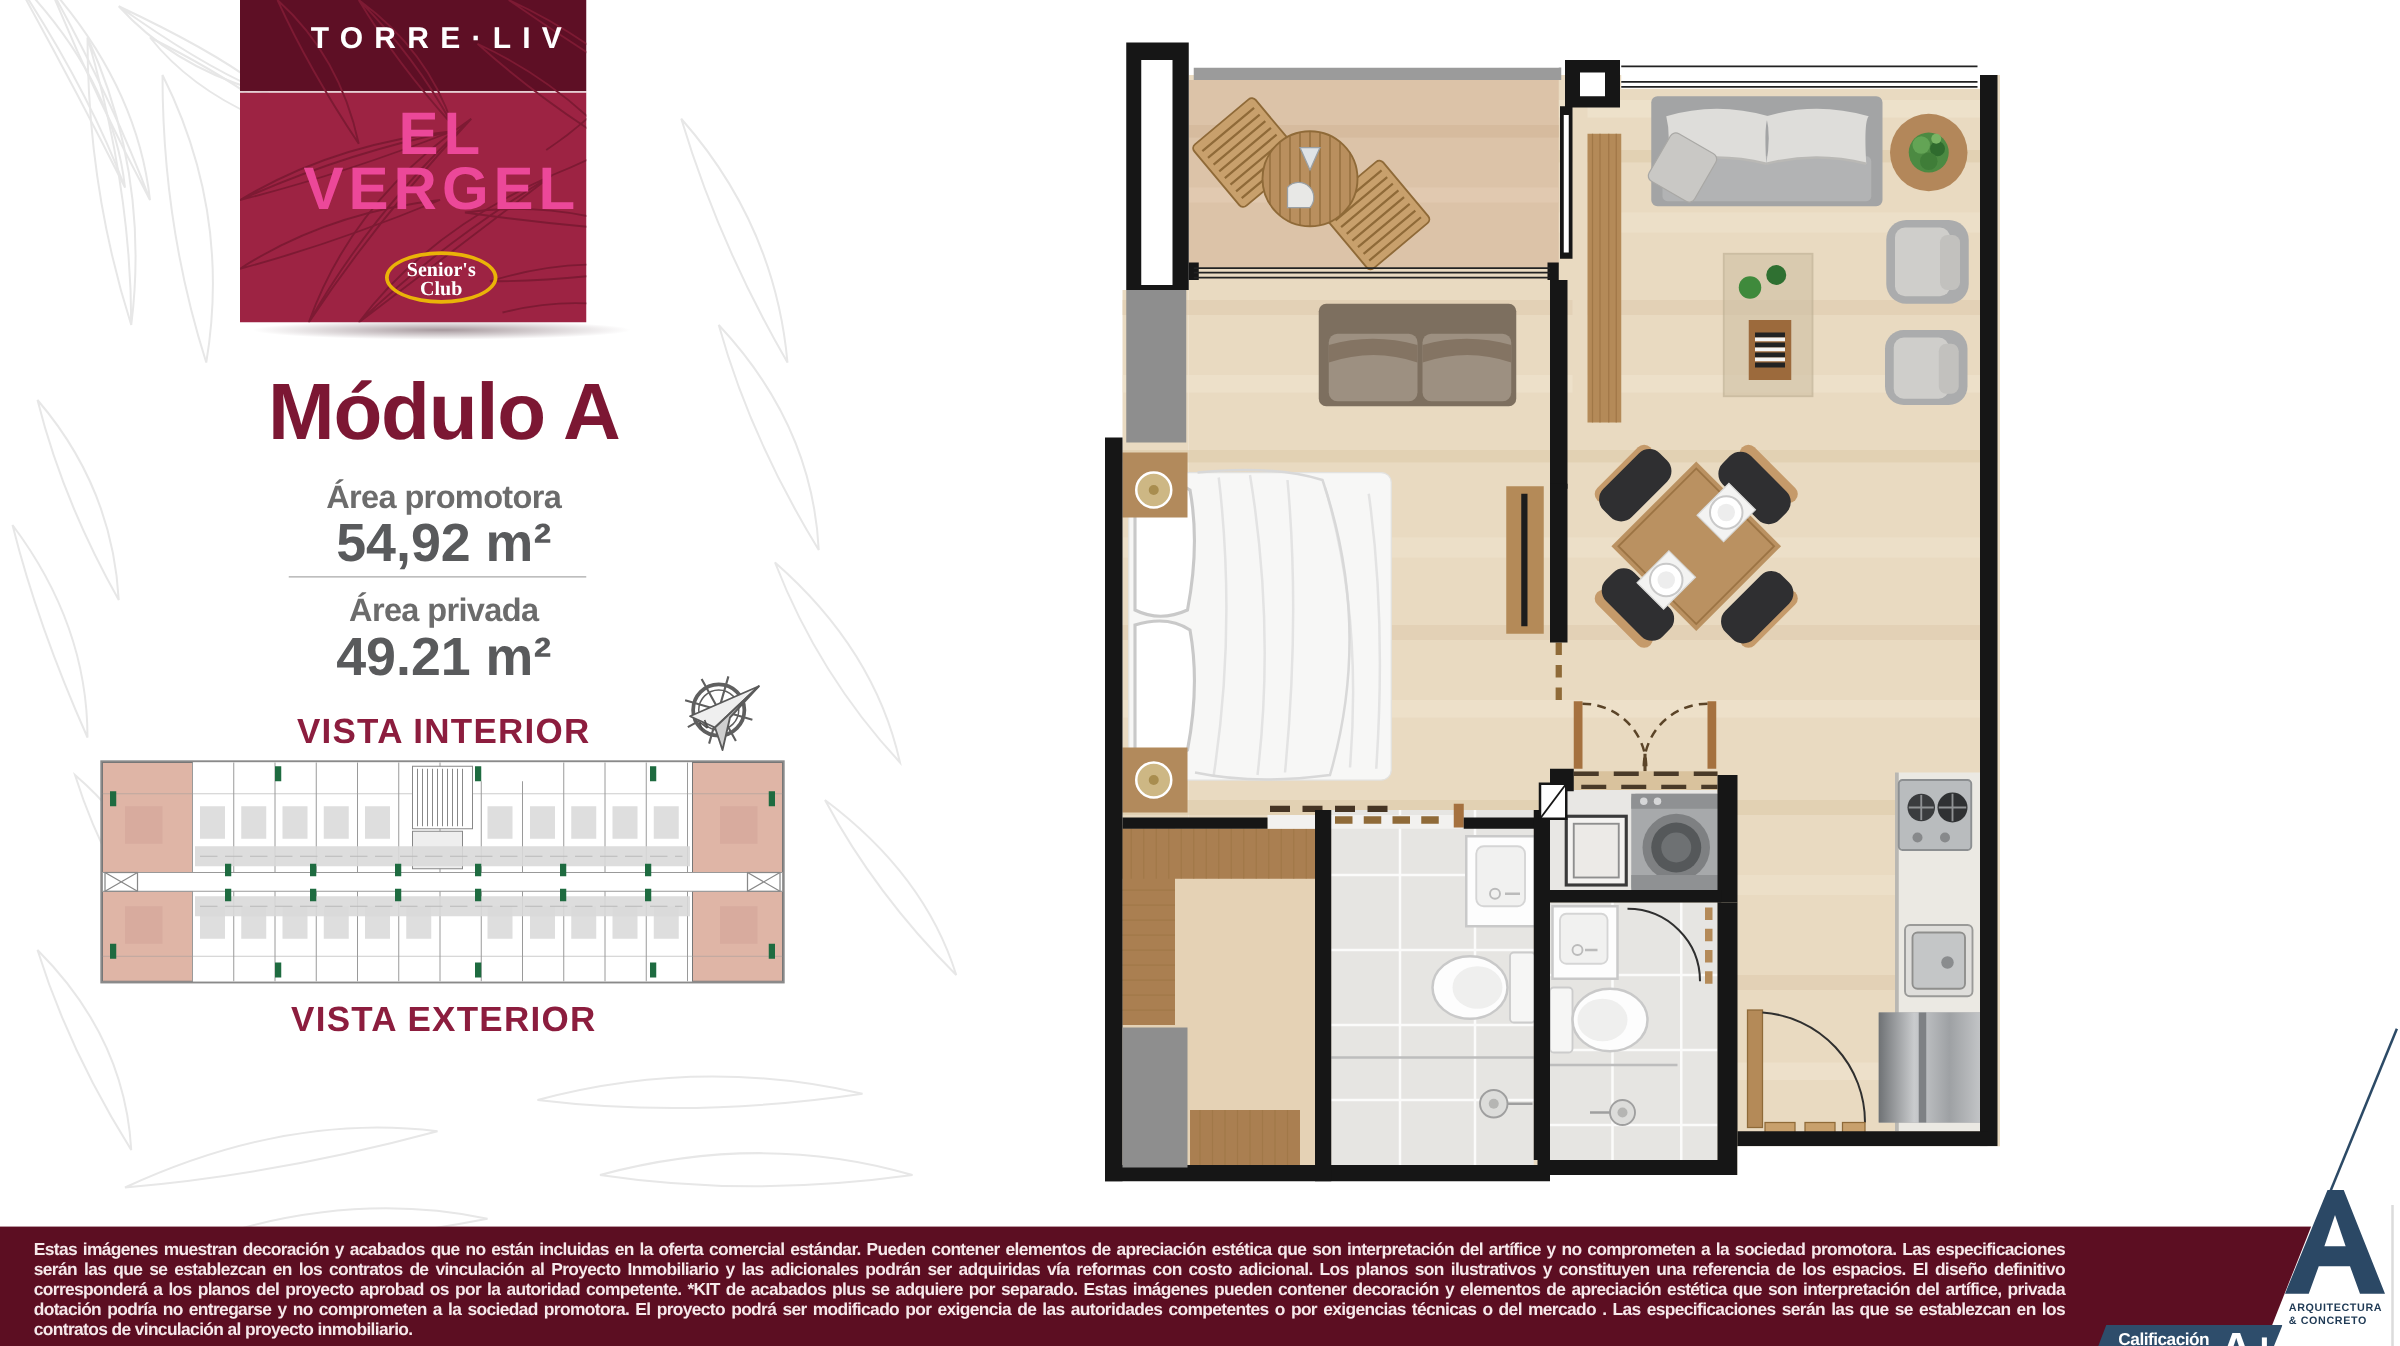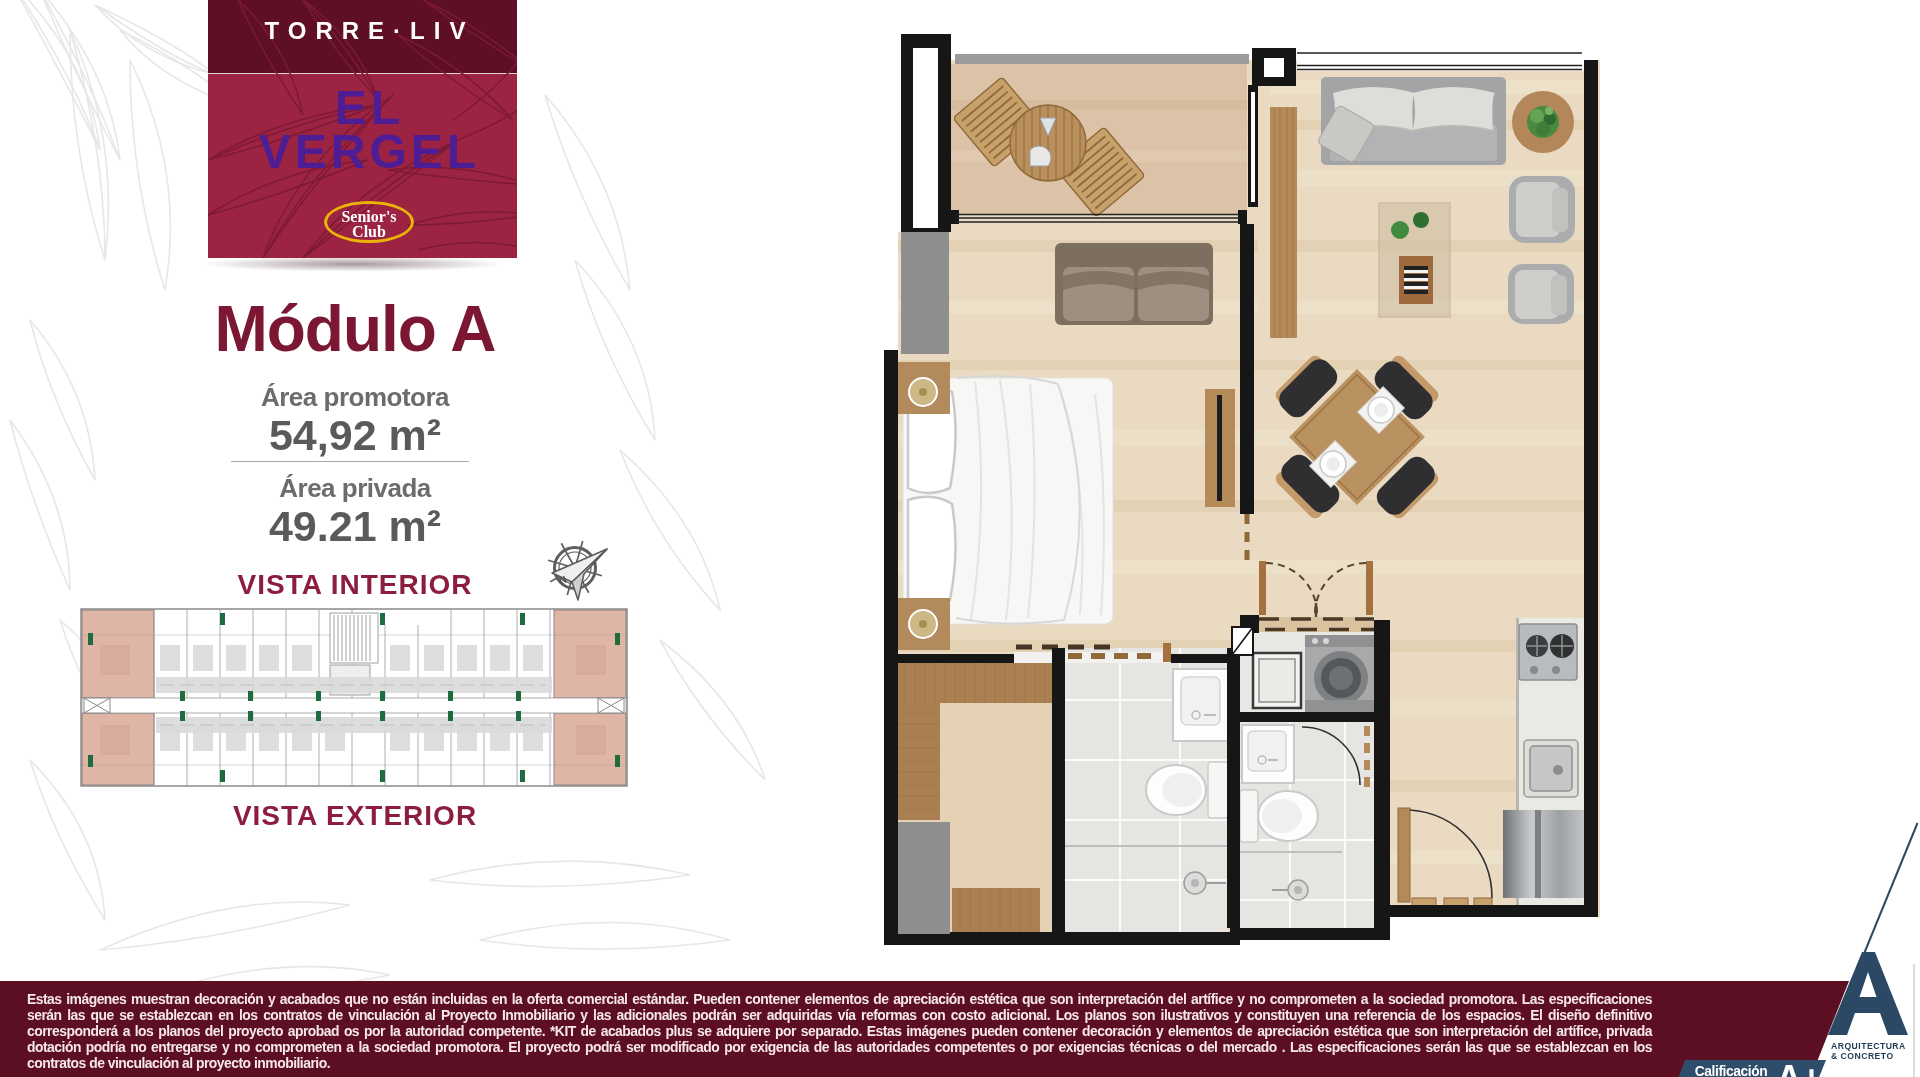--- a/index.html
+++ b/index.html
@@ -1,25 +1,25 @@
 <!DOCTYPE html>
 <html><head><meta charset="utf-8">
 <style>
 html,body{margin:0;padding:0;width:1920px;height:1077px;overflow:hidden;background:#fff;
 font-family:"Liberation Sans",sans-serif;}
 #stage{position:absolute;inset:0;width:1920px;height:1077px;}
 .abs{position:absolute;}
 
-#card{left:192px;top:0;width:309px;height:258px;overflow:hidden;margin-left:16px;}
+#card{left:192px;top:0;width:277px;height:258px;overflow:hidden;}
 #cardTop{position:absolute;left:0;top:0;width:323px;height:73px;background:#5e0f25;}
 #cardBot{position:absolute;left:0;top:74px;width:323px;height:184px;background:#9d2343;}
 #cardSep{position:absolute;left:0;top:73px;width:323px;height:1px;background:#e9d3d8;}
 #torreliv{position:absolute;left:0;top:17px;width:323px;text-align:center;color:#fff;
 font-size:24px;letter-spacing:9px;font-weight:bold;}
-#elvergel{position:absolute;left:0;top:86px;width:323px;text-align:center;color:#4c1d95;
+#elvergel{position:absolute;left:0;top:86px;width:323px;text-align:center;color:#ec4899;
 font-size:48px;line-height:44px;font-weight:bold;letter-spacing:4px;}
 #oval{position:absolute;left:116px;top:201px;width:90px;height:42px;border:3px solid #eab308;
 border-radius:50%;color:#fff;text-align:center;font-family:"Liberation Serif",serif;
 font-weight:bold;font-size:16px;line-height:15px;padding-top:5px;box-sizing:border-box;}
 #cardShadow{left:196px;top:256px;width:315px;height:16px;border-radius:50%;
 background:radial-gradient(ellipse at center, rgba(60,30,40,.45) 0%, rgba(60,30,40,0) 68%);}
 
 #modulo{left:80px;top:292px;width:550px;text-align:center;color:#7c1733;
 font-size:64px;font-weight:bold;letter-spacing:-1px;}
 .areaLbl{left:80px;width:550px;text-align:center;color:#6c6c6c;font-weight:bold;font-size:26px;letter-spacing:-0.5px;}

